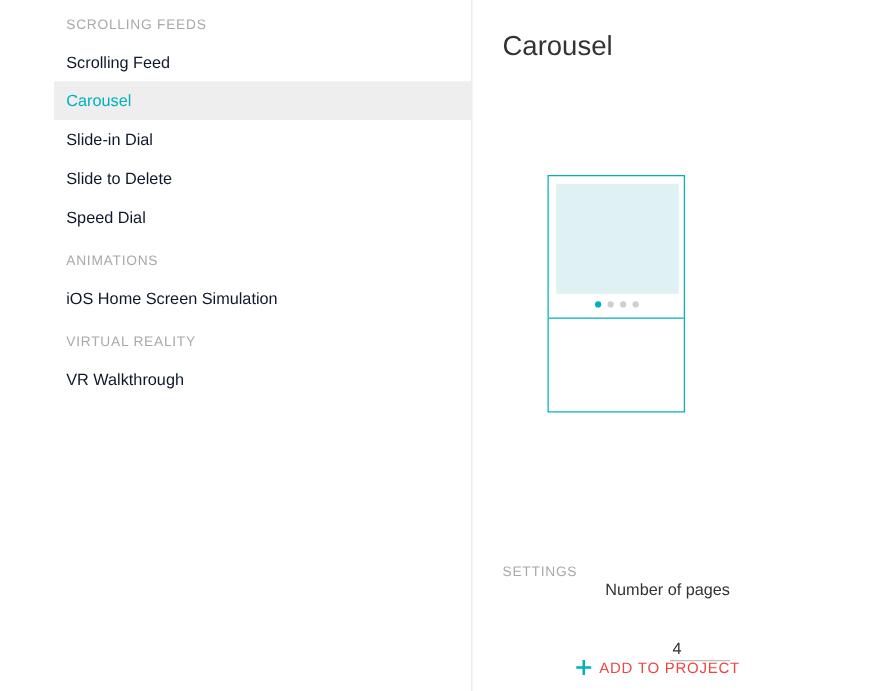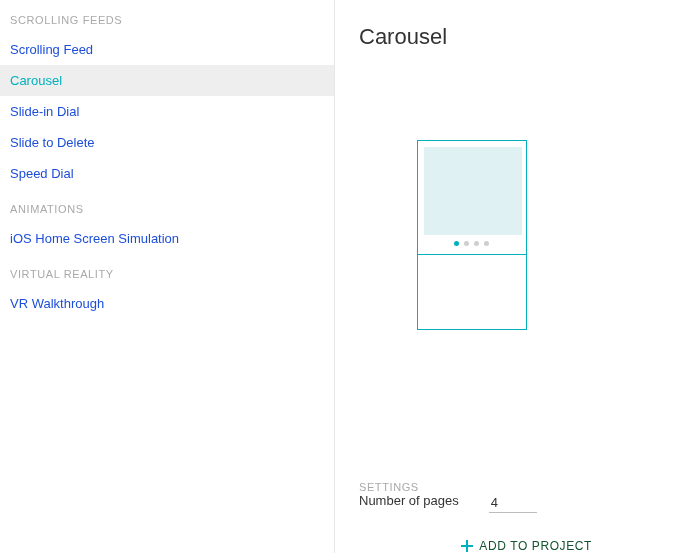--- a/index.html
+++ b/index.html
@@ -1,38 +1,38 @@
 <!DOCTYPE html>
 <html><head>
 <meta charset="utf-8">
 <style>
   * { box-sizing: border-box; margin: 0; padding: 0; }
   html, body { width: 700px; height: 553px; font-family: -apple-system, "Helvetica Neue", Arial, sans-serif; font-size: 13px; color: #333; background: #fff; }
-  .root { display: flex; width: 608px; height: 553px; }
+  .root { display: flex; width: 608px; height: 553px; padding-left: 43px; }
   .sidebar { width: 335px; height: 100%; border-right: 1px solid #e7e7e7; overflow: hidden; }
   .section-header { font-size: 11px; letter-spacing: 0.6px; color: #a9a9a9; padding: 14px 10px 8px 10px; }
-  .list-item { padding: 8px 10px 8px 10px; font-size: 13px; color: #1d4ed8; cursor: pointer; }
+  .list-item { padding: 8px 10px 8px 10px; font-size: 13px; color: #0f172a; cursor: pointer; }
   .list-item.selected { background: #eeeeee; color: #00b1bd; }
   .main { flex: 1; display: flex; flex-direction: column; padding: 24px 24px 10px 24px; position: relative; }
   .title { font-size: 22px; font-weight: 400; color: #333; margin-bottom: 10px; }
   .preview-wrap { flex: 0 0 auto; display: flex; justify-content: center; align-items: flex-start; margin-top: 80px; }
   .device { width: 110px; border: 1.5px solid #00b1bd; background: #fff; }
   .device-top { padding: 6px 6px 2px 6px; border-bottom: 1.5px solid #00b1bd; }
   .slide { width: 98px; height: 88px; background: #dff1f2; }
   .dots { display: flex; justify-content: center; gap: 5px; padding: 6px 0 6px 0; }
   .dot { width: 5px; height: 5px; border-radius: 50%; background: #cfcfcf; }
   .dot.active { background: #00b1bd; }
   .device-bottom { height: 74px; }
   .settings-block { margin-top: auto; padding-top: 60px; }
   .settings-header { font-size: 11px; letter-spacing: 0.6px; color: #a9a9a9; }
-  .field-row { display: flex; align-items: flex-start; gap: 30px; margin-bottom: 30px; font-size: 13px; color: #333; }
+  .field-row { display: flex; align-items: flex-end; gap: 30px; margin-bottom: 14px; font-size: 13px; color: #333; flex-direction: column; }
   .num-input { width: 48px; border: none; border-bottom: 1px solid #bdbdbd; font-size: 13px; padding: 2px 2px; background: transparent; outline: none; color: #333; }
   .check-row { display: flex; align-items: center; gap: 8px; font-size: 13px; color: #333; }
   .check-row input[type="checkbox"] { width: 14px; height: 14px; border: 1px solid #bdbdbd; border-radius: 2px; appearance: none; background: #fff; }
-  .add-btn { position: absolute; right: 16px; bottom: 0; display: flex; align-items: center; gap: 6px; color: #14532d; font-size: 12px; letter-spacing: 0.6px; cursor: pointer; }
+  .add-btn { position: absolute; right: 16px; bottom: 12px; display: flex; align-items: center; gap: 6px; color: #ef4444; font-size: 12px; letter-spacing: 0.6px; cursor: pointer; }
   .plus-icon { width: 12px; height: 12px; position: relative; }
   .plus-icon::before, .plus-icon::after { content: ""; position: absolute; background: #00b1bd; }
   .plus-icon::before { left: 5px; top: 0; width: 1.5px; height: 12px; }
   .plus-icon::after { top: 5px; left: 0; height: 1.5px; width: 12px; }
 </style>
 </head>
 <body>
 
 <div class="root">
 

